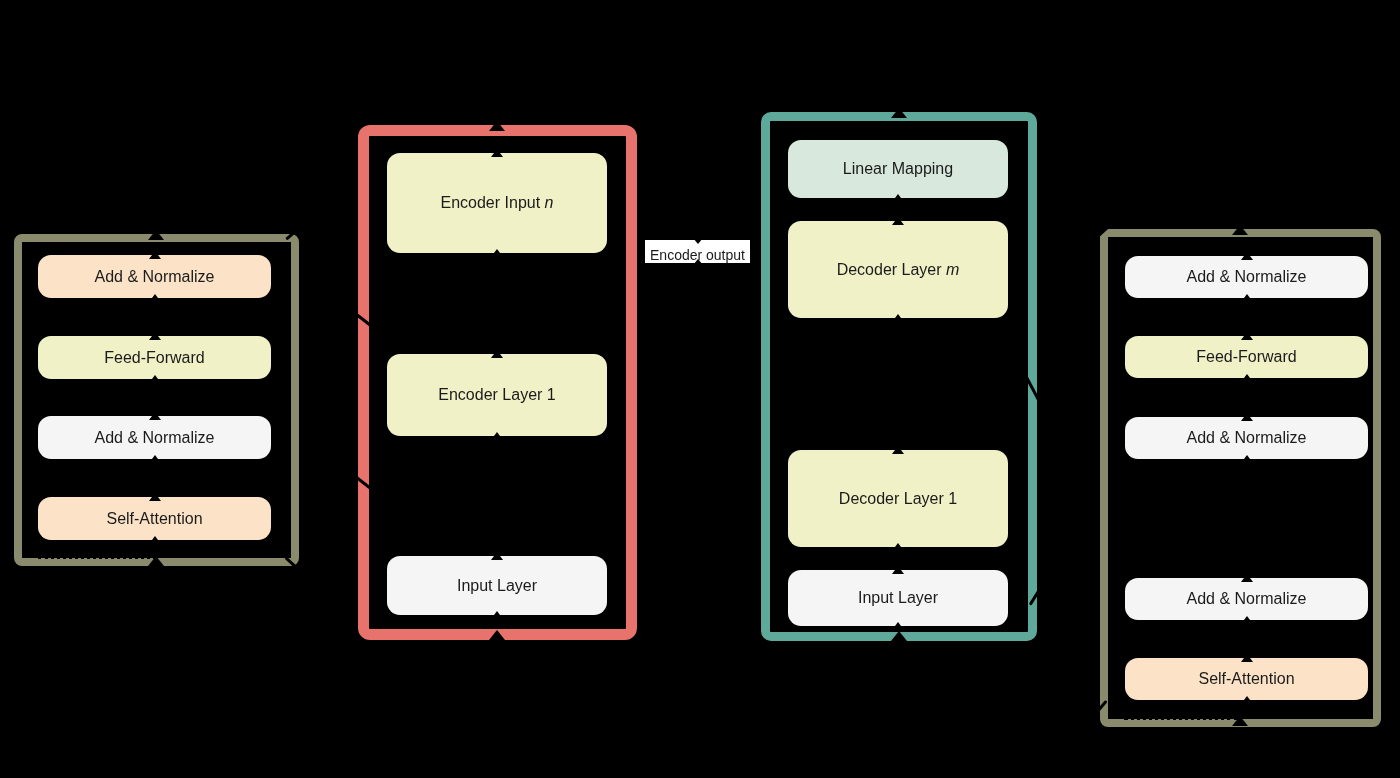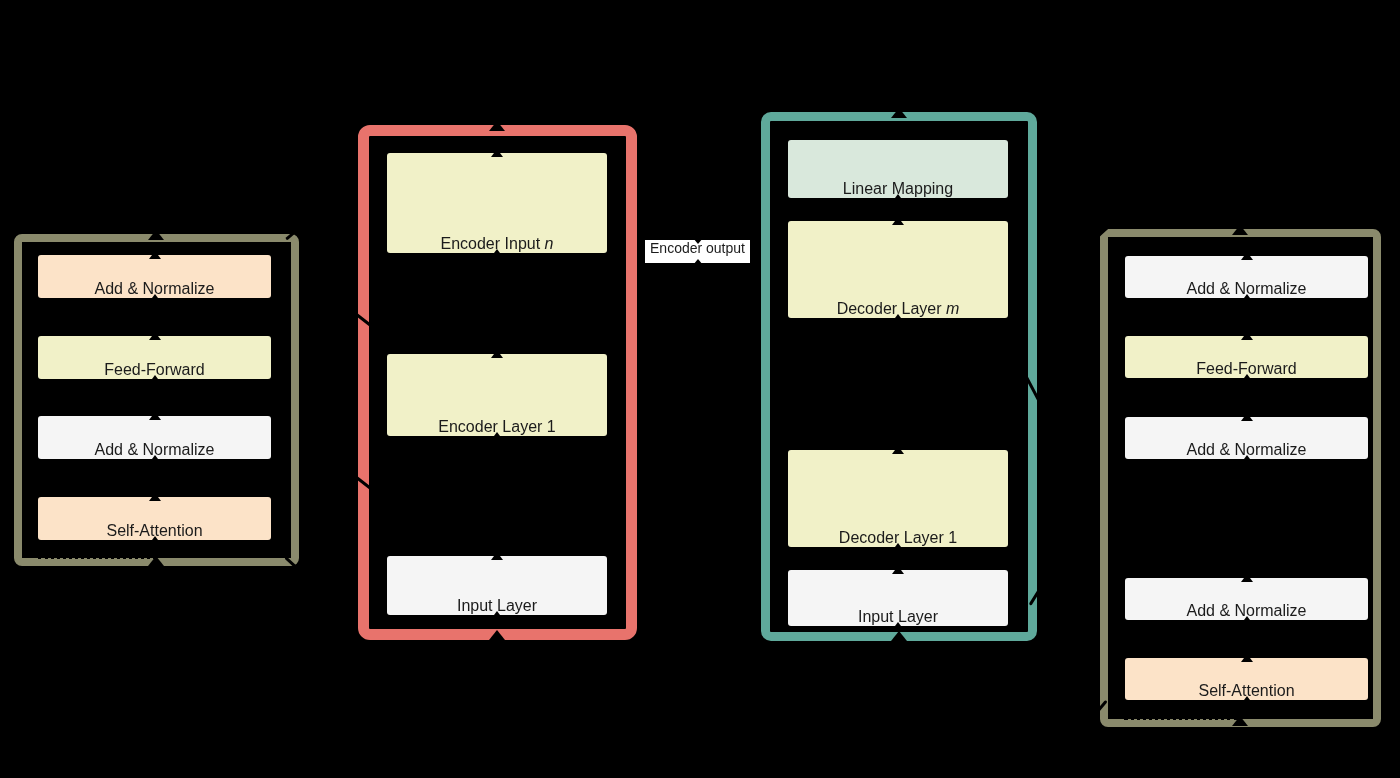--- a/index.html
+++ b/index.html
@@ -3,35 +3,35 @@
 <meta charset="utf-8">
 <title>diagram</title>
 <style>
   html,body{margin:0;padding:0;background:#000;}
   #stage{position:relative;width:1400px;height:778px;background:#000;overflow:hidden;
          font-family:"Liberation Sans",sans-serif;color:#1b1b1b;}
   .frame{position:absolute;border-style:solid;box-sizing:border-box;background:transparent;}
   .f-olive{border-color:#8a8a6c;border-width:8px;border-radius:8px;}
   .f-red{border-color:#e8736c;border-width:11px;border-radius:12px;}
   .f-teal{border-color:#5fa99b;border-width:9px;border-radius:10px;}
-  .node{position:absolute;display:flex;align-items:flex-end;justify-content:center;
-        font-size:16px;border-radius:3px;box-sizing:border-box;}
+  .node{position:absolute;display:flex;align-items:center;justify-content:center;
+        font-size:16px;border-radius:13px;box-sizing:border-box;}
   .lbl{white-space:pre;}
   .var{font-style:italic;}
   .peach{background:#fce3c8;}
   .yellow{background:#f1f1c8;}
   .whitebox{background:#f5f5f5;}
   .green{background:#d9e8dc;}
   .tri{position:absolute;width:0;height:0;}
   .tri-up{border-left:8px solid transparent;border-right:8px solid transparent;border-bottom:10px solid #000;}
   .n-tri{border-left:6px solid transparent;border-right:6px solid transparent;border-bottom:8px solid #000;}
   .n-t{top:-4px;left:50%;transform:translateX(-50%);}
   .n-b{bottom:-4px;left:50%;transform:translateX(-50%);}
   .io-label{position:absolute;left:645px;top:240px;width:105px;height:23px;background:#ffffff;
-            display:flex;align-items:flex-start;justify-content:center;font-size:14px;}
+            display:flex;align-items:flex-end;justify-content:center;font-size:14px;}
   .io-t{border-left:5px solid transparent;border-right:5px solid transparent;border-top:6px solid #000;
         top:-2px;left:50%;transform:translateX(-50%);}
   .io-b{border-left:5px solid transparent;border-right:5px solid transparent;border-bottom:6px solid #000;
         bottom:-2px;left:50%;transform:translateX(-50%);}
   .dash{position:absolute;height:0;border-top:3px dotted #000;}
   .stub{position:absolute;height:3px;background:#000;border-radius:2px;transform-origin:center;}
 </style>
 </head>
 <body>
 

